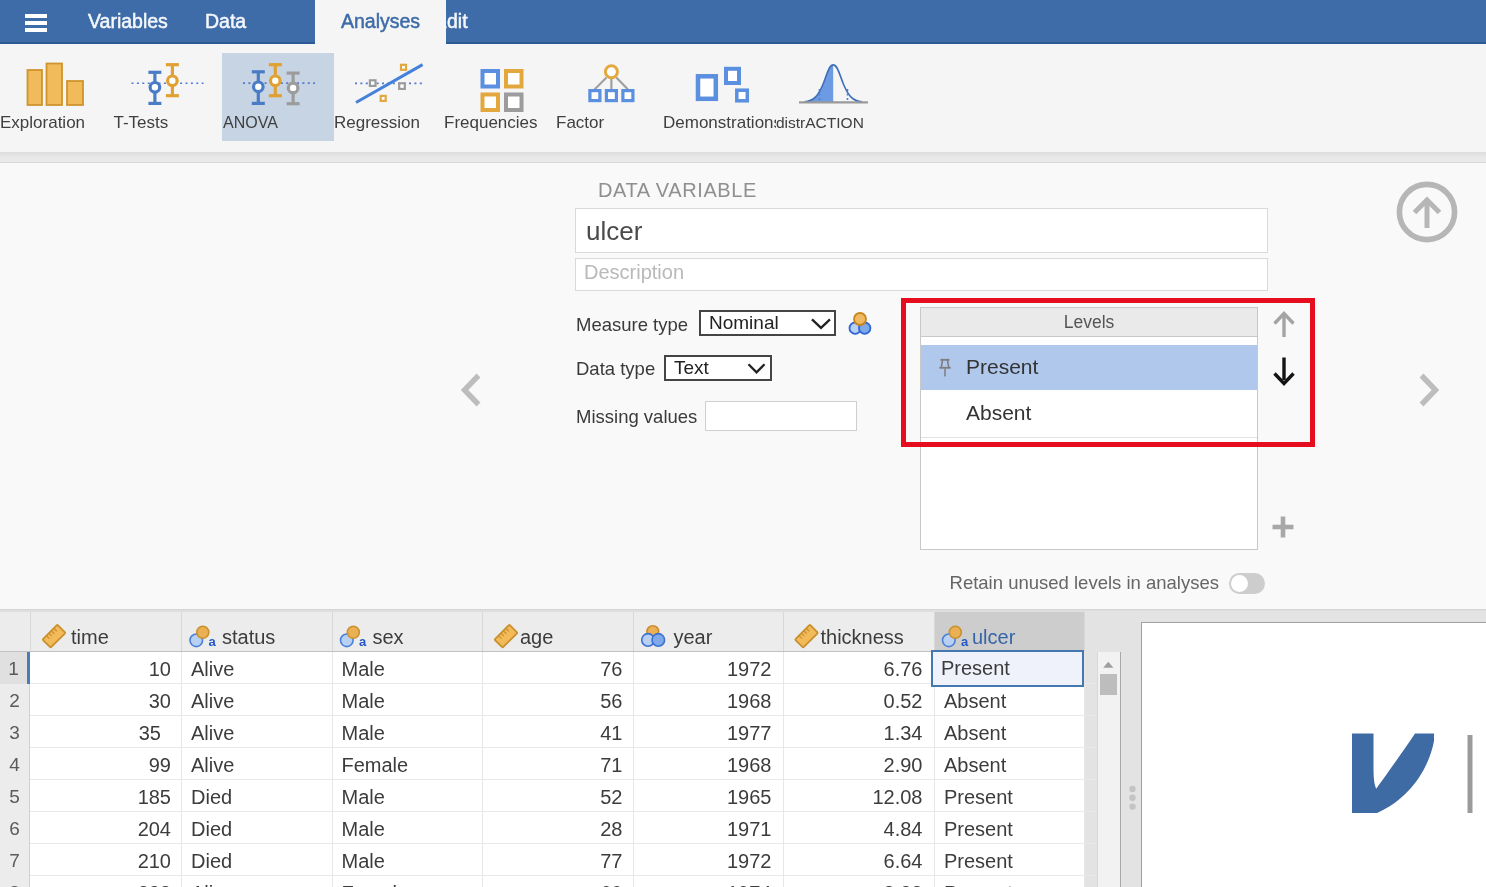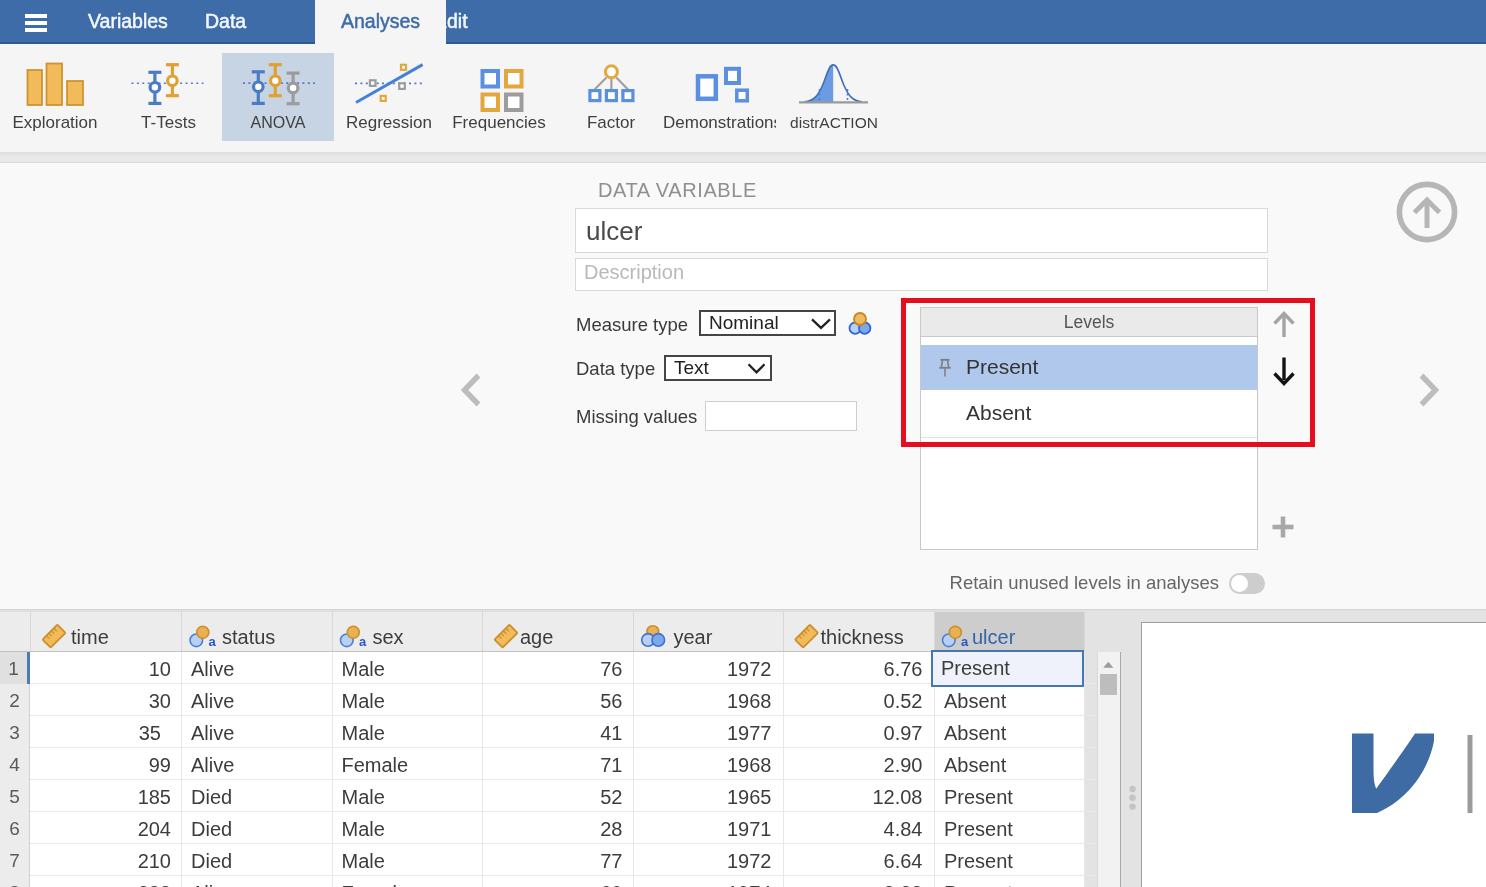--- a/index.html
+++ b/index.html
@@ -9,21 +9,21 @@
 #topbar{position:absolute;left:0;top:0;width:1486px;height:44px;background:#3e6ca9}
 #topline{position:absolute;left:0;top:41.5px;width:1486px;height:2.5px;background:#2e5a94}
 .tab{position:absolute;top:0;height:44px;line-height:43px;color:#f4f7fb;font-size:19.5px;font-weight:400;-webkit-text-stroke:0.5px #f4f7fb}
 #tabactive{position:absolute;left:315px;top:0;width:131px;height:44px;background:#f5f5f5;z-index:2;
   color:#3e6ca9;line-height:43px;text-align:center;font-size:19.5px;font-weight:400;-webkit-text-stroke:0.5px #3e6ca9}
 .hbar{position:absolute;left:24.8px;width:22.6px;height:3.5px;background:#fff}
 
 #ribbon{position:absolute;left:0;top:44px;width:1486px;height:108px;background:#f5f5f5}
 #sepband{position:absolute;left:0;top:152px;width:1486px;height:11px;background:linear-gradient(180deg,#dddddd 0%,#e7e7e7 45%,#eaeaea 100%);border-bottom:1px solid #d8d8d8}
 #anovasel{position:absolute;left:222px;top:53px;width:112px;height:88px;background:#c6d4e3}
-.rlab{position:absolute;top:113px;height:20px;line-height:20px;font-size:17px;color:#3f3f3f;text-align:center;white-space:nowrap}
+.rlab{position:absolute;top:113px;height:20px;line-height:20px;font-size:17px;color:#3f3f3f;text-align:left;white-space:nowrap}
 
 #opts{position:absolute;left:0;top:164px;width:1486px;height:446px;background:#f9f9f9;border-bottom:1px solid #d5d5d5}
 #dvlab{position:absolute;left:598px;top:179px;font-size:20px;letter-spacing:.6px;color:#8f8f8f}
 #nameinput{position:absolute;left:575px;top:208px;width:693px;height:45px;background:#fff;border:1px solid #d9d9d9;
   font-size:26px;color:#4a4a4a;line-height:44px;padding-left:10px}
 #descinput{position:absolute;left:575px;top:258px;width:693px;height:33px;background:#fff;border:1px solid #d9d9d9;
   font-size:20px;color:#b9b9b9;line-height:26px;padding-left:8px}
 .flab{position:absolute;font-size:18.5px;color:#3a3a3a;white-space:nowrap}
 .sel{position:absolute;background:#fff;border:2px solid #454545;font-size:19px;color:#222;white-space:nowrap}
 #mvinput{position:absolute;left:705px;top:401px;width:152px;height:30px;background:#fff;border:1px solid #cfcfcf}
@@ -154,21 +154,21 @@
 <div class="cell num" style="left:783px;top:0;width:139.5px">0.52</div>
 <div class="cell" style="left:944px;top:0">Absent</div>
 </div>
 <div class="row" style="top:716px">
 <div class="rn">3</div>
 <div class="cell num" style="left:20px;top:0;width:141px">35</div>
 <div class="cell" style="left:191px;top:0">Alive</div>
 <div class="cell" style="left:341.5px;top:0">Male</div>
 <div class="cell num" style="left:482px;top:0;width:140.5px">41</div>
 <div class="cell num" style="left:632.5px;top:0;width:139px">1977</div>
-<div class="cell num" style="left:783px;top:0;width:139.5px">0.97</div>
+<div class="cell num" style="left:783px;top:0;width:139.5px">1.34</div>
 <div class="cell" style="left:944px;top:0">Absent</div>
 </div>
 <div class="row" style="top:748px">
 <div class="rn">4</div>
 <div class="cell num" style="left:30px;top:0;width:141px">99</div>
 <div class="cell" style="left:191px;top:0">Alive</div>
 <div class="cell" style="left:341.5px;top:0">Female</div>
 <div class="cell num" style="left:482px;top:0;width:140.5px">71</div>
 <div class="cell num" style="left:632.5px;top:0;width:139px">1968</div>
 <div class="cell num" style="left:783px;top:0;width:139.5px">2.90</div>

